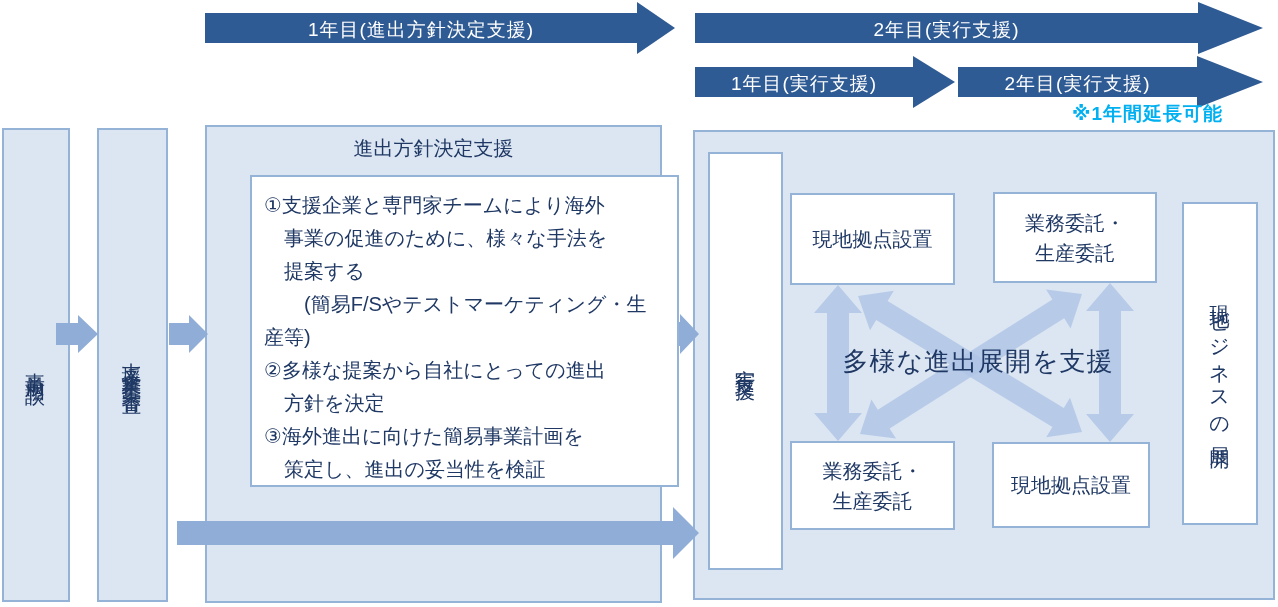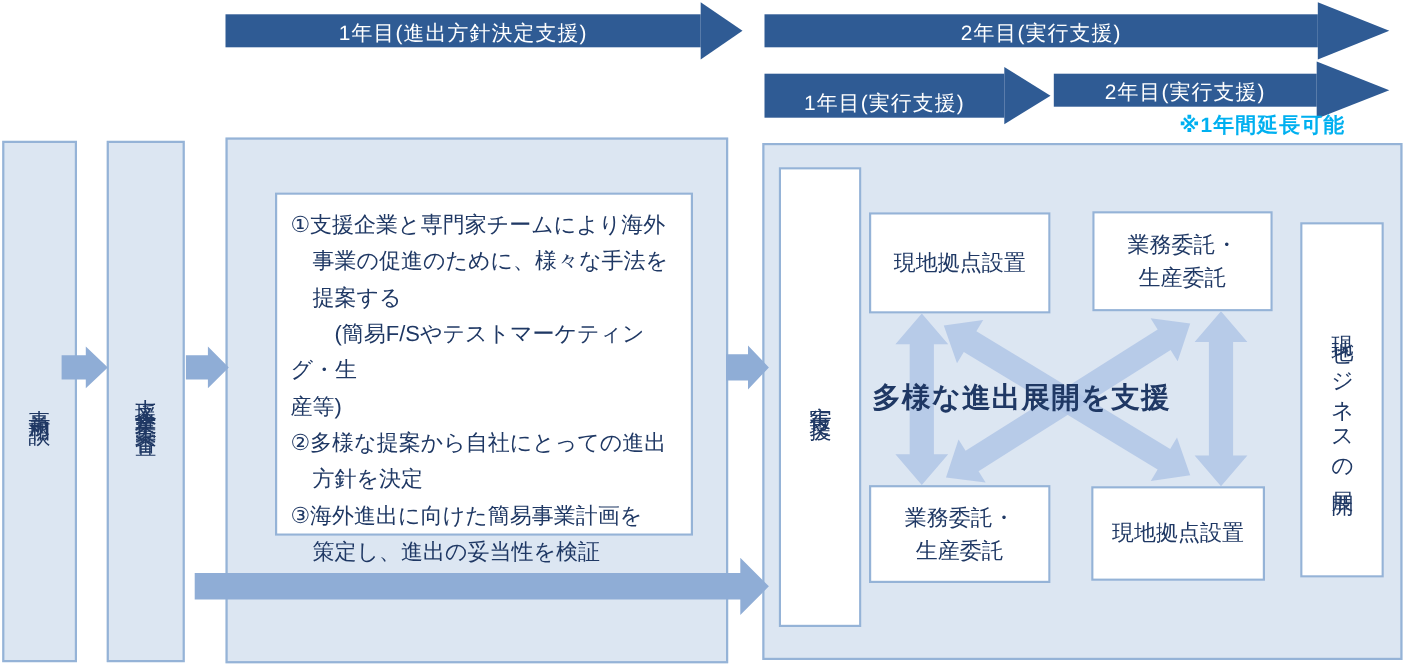--- a/index.html
+++ b/index.html
@@ -42,59 +42,60 @@
   }
   .panel-title{
     position:absolute;font-size:20px;color:#1f3864;text-align:center;
   }
   .policy-body{
     position:absolute;background:#ffffff;border:2px solid #95b3d7;
     box-sizing:border-box;font-size:20px;line-height:33px;color:#1f3864;
     padding:12px 8px 0 12px;white-space:pre-line;
   }
   .center-label{
-    position:absolute;font-size:26px;font-weight:700;color:#1f3864;
-    text-align:left;letter-spacing:1px;
+    position:absolute;font-size:26px;font-weight:400;color:#1f3864;
+    text-align:center;letter-spacing:1px;
   }
   svg.overlay{position:absolute;left:0;top:0;}
 </style>
 </head>
 <body>
 
 <div class="stage">
 
   <div class="panel vcenter" style="left:2px;top:128px;width:68px;height:474px;">
     <span class="vtext">事前相談</span>
   </div>
 
   <div class="panel vcenter" style="left:97px;top:128px;width:71px;height:474px;">
     <span class="vtext">支援企業募集・審査</span>
   </div>
 
   <div class="panel" style="left:205px;top:125px;width:457px;height:478px;"></div>
+  <div class="panel-title" style="left:205px;top:135px;width:457px;">進出方針決定支援</div>
 
   <div class="panel" style="left:693px;top:130px;width:582px;height:470px;"></div>
 
   <svg class="overlay" width="1278" height="607" viewBox="0 0 1278 607">
 
     <polygon fill="#8fadd6" points="56,323 78,323 78,315 98,334 78,353 78,345 56,345"></polygon>
     <polygon fill="#8fadd6" points="169,323 189,323 189,315 208,334 189,353 189,345 169,345"></polygon>
     <polygon fill="#8fadd6" points="660,322 680,322 680,314 699,334 680,354 680,346 660,346"></polygon>
 
     <polygon fill="#8fadd6" points="177,521 673,521 673,507 699,533 673,559 673,545 177,545"></polygon>
 
     <g fill="#b0c5e6" fill-opacity="0.85">
       <polygon points="838,285 862,313 849,313 849,413 862,413 838,441 814,413 827,413 827,313 814,313"></polygon>
       <polygon points="1110,283 1134,311 1121,311 1121,414 1134,414 1110,442 1086,414 1099,414 1099,311 1086,311"></polygon>
       <polygon points="858,296 870,330.2 876.2,319.9 1052.4,426.9 1046.2,437.2 1082,432 1070,397.8 1063.8,408.1 887.6,301.1 893.8,290.8"></polygon>
       <polygon points="860,434 896,438.6 889.6,428.4 1064.2,318.2 1070.6,328.4 1082,294 1046,289.4 1052.4,299.6 877.8,409.8 871.4,399.6"></polygon>
     </g>
   </svg>
 
-  <div class="policy-body" style="left:250px;top:175px;width:380px;height:312px;">①支援企業と専門家チームにより海外
+  <div class="policy-body" style="left:250px;top:175px;width:429px;height:312px;">①支援企業と専門家チームにより海外
 　事業の促進のために、様々な手法を
 　提案する
 　　(簡易F/Sやテストマーケティング・生
 産等)
 ②多様な提案から自社にとっての進出
 　方針を決定
 ③海外進出に向けた簡易事業計画を
 　策定し、進出の妥当性を検証</div>
 
   <div class="wbox vcenter" style="left:708px;top:152px;width:75px;height:418px;">
@@ -120,21 +121,21 @@
   <div class="harrow" style="left:205px;top:13px;width:432px;height:30px;">
     <span>1年目(進出方針決定支援)</span>
     <span class="head" style="border-left-width:38px;"></span>
   </div>
 
   <div class="harrow" style="left:695px;top:13px;width:503px;height:30px;">
     <span>2年目(実行支援)</span>
     <span class="head" style="border-left-width:65px;"></span>
   </div>
 
-  <div class="harrow" style="left:695px;top:67px;width:218px;height:40px;">
+  <div class="harrow" style="left:695px;top:67px;width:218px;height:30px;">
     <span>1年目(実行支援)</span>
     <span class="head" style="border-left-width:42px;"></span>
   </div>
 
   <div class="harrow" style="left:958px;top:67px;width:239px;height:30px;">
     <span>2年目(実行支援)</span>
     <span class="head" style="border-left-width:66px;"></span>
   </div>
 
   <div class="note" style="left:1035px;top:101px;width:225px;">※1年間延長可能</div>

